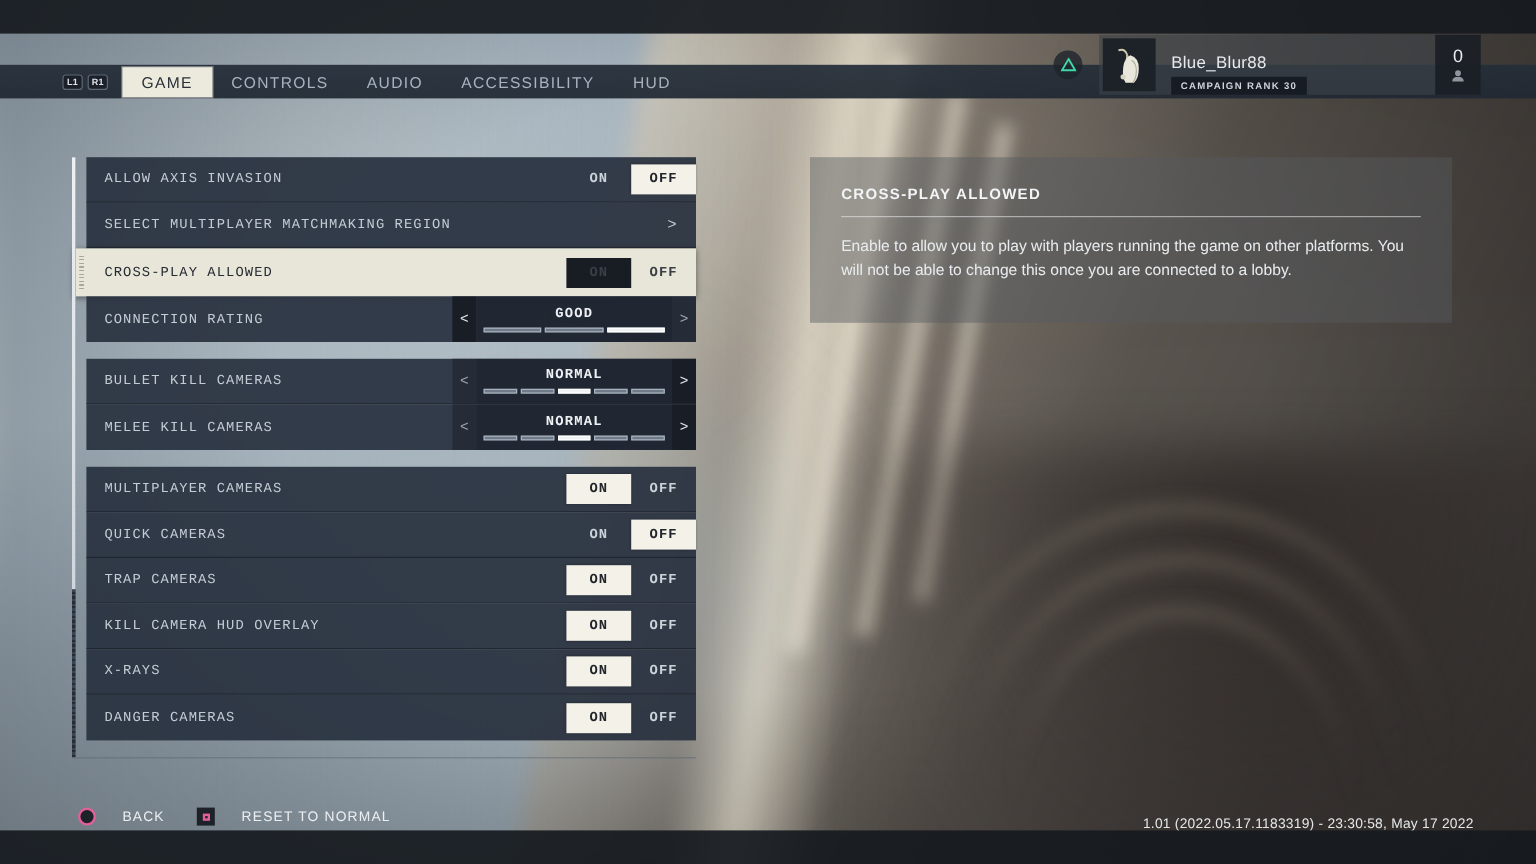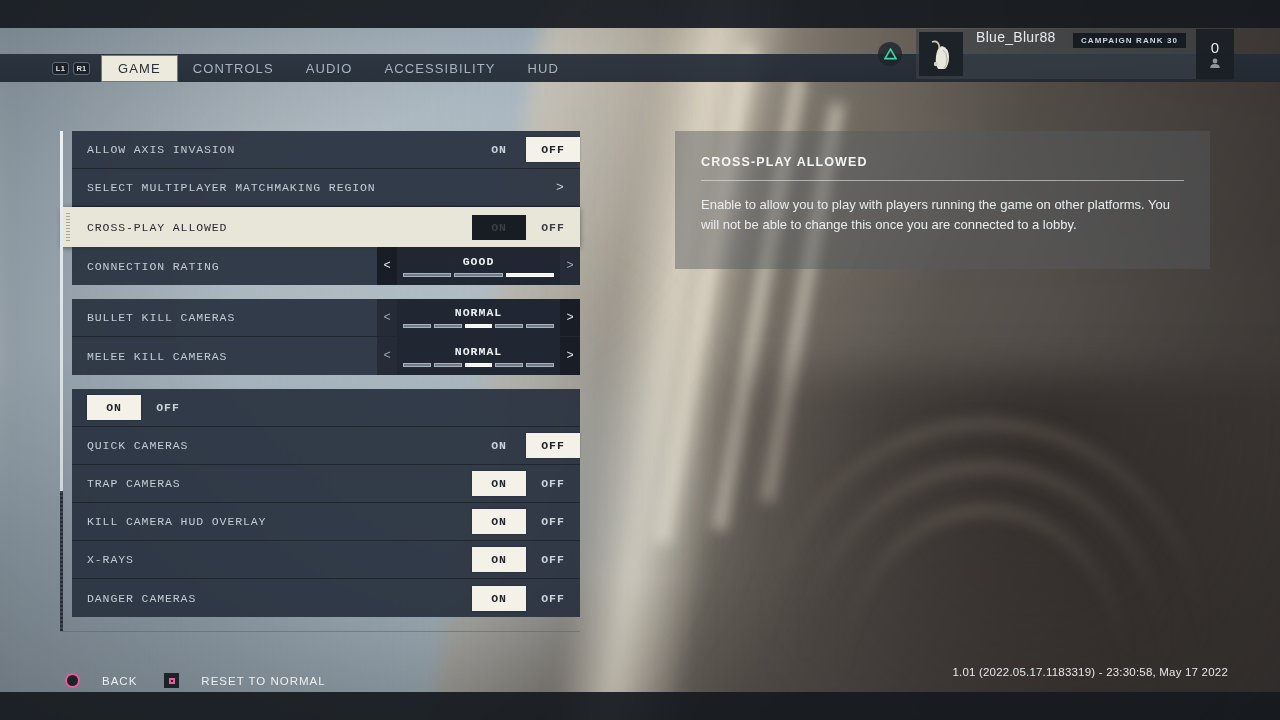--- a/index.html
+++ b/index.html
@@ -116,21 +116,21 @@
   
   .playercard {
     position:absolute; right:46px; top:29px; height:50px;
     display:flex; align-items:stretch; z-index:25;
     background:rgba(60,66,72,.62);
   }
   .pc-avatar {
     width:44px; margin:3px; background:#1d2128;
     display:flex; align-items:center; justify-content:center;
   }
-  .pc-info { display:flex; flex-direction:row; justify-content:space-between; padding:0 10px; min-width:230px;gap:13px; }
+  .pc-info { display:flex; flex-direction:column; justify-content:flex-end; padding:0 10px; min-width:230px; }
   .pc-name { font-size:14px; color:#e6eaee; letter-spacing:.3px; }
   .pc-rank {
     margin-top:4px; align-self:flex-start;
     background:#171b22; color:#cdd4db;
     font-size:8px; font-weight:bold; letter-spacing:1.1px;
     padding:3px 8px;
   }
   .pc-count {
     width:38px; background:rgba(24,28,34,.85);
     display:flex; flex-direction:column; align-items:center; justify-content:center; gap:2px;
@@ -244,21 +244,21 @@
     width:15px; height:15px; border-radius:50%;
     border:2.5px solid #e35f9a; background:#1d2128;
   }
   .ps-square {
     width:15px; height:15px; background:#1d2128;
     display:flex; align-items:center; justify-content:center;
   }
   .ps-square i { display:block; width:6px; height:6px; border:2px solid #e35f9a; }
 
   .version {
-    position:absolute; right:52px; bottom:42px; z-index:25;
+    position:absolute; right:52px; bottom:27px; z-index:25;
     font-size:11.5px; color:#e4e7ea; letter-spacing:.2px;
   }
 </style>
 </head>
 <body>
 
 <div id="bg">
   <div class="bg-sky"></div>
   <div class="dark-roof"></div>
   <div class="tower"></div>
@@ -392,20 +392,21 @@
               <span class="seg"></span>
               <span class="seg"></span>
             </span>
           </span>
           <span class="arrow">&gt;</span>
         </span>
       </div>
     </div>
     <div class="group">
       <div class="row">
+        <span class="row-label">MULTIPLAYER CAMERAS</span>
         <span class="toggle">
           <span class="opt on-light">ON</span>
           <span class="opt">OFF</span>
         </span>
       </div>
       <div class="row">
         <span class="row-label">QUICK CAMERAS</span>
         <span class="toggle">
           <span class="opt">ON</span>
           <span class="opt on-light">OFF</span>

